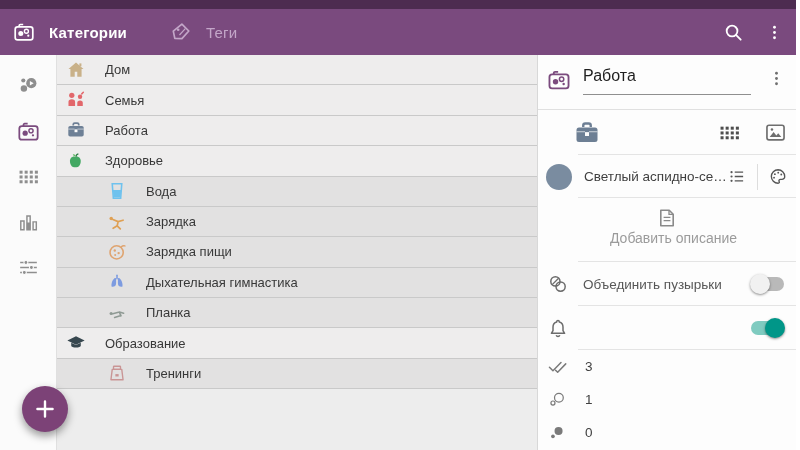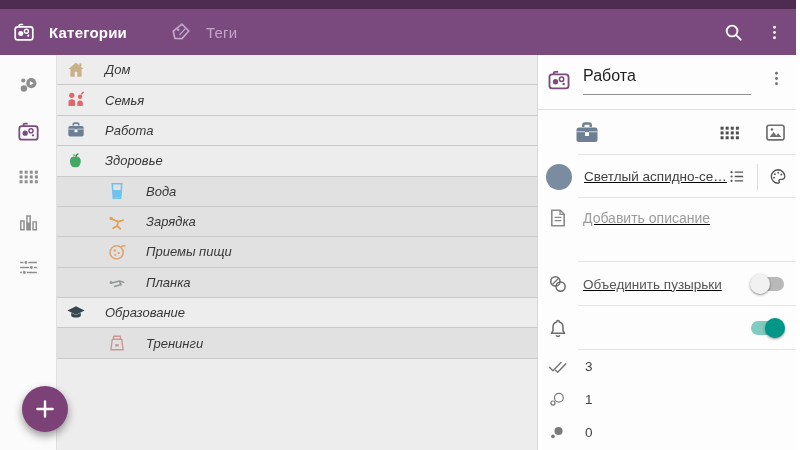--- a/index.html
+++ b/index.html
@@ -25,44 +25,44 @@
   .rail-item{height:45.5px;display:flex;align-items:center;justify-content:center;cursor:pointer;}
   .rail-item .ricon{width:25px;height:25px;color:#8e8e8e;}
   .rail-item.active .ricon{color:#7b4b7e;}
   
   .list{width:480px;flex:0 0 480px;display:flex;flex-direction:column;background:#ededed;overflow:hidden;}
   .list-row{flex:0 0 auto;height:30.38px;box-sizing:border-box;display:flex;align-items:center;
             padding-left:8px;border-bottom:1px solid #c9c9c9;background:#eeeded;cursor:pointer;}
   .list-row.sub{background:#e2e1e1;}
   .li-icon{width:22px;height:22px;flex:0 0 22px;}
   .list-row.sub .li-icon{margin-left:41px;}
-  .li-label{margin-left:18px;font-size:13px;color:#383838;white-space:nowrap;font-style:italic;}
+  .li-label{margin-left:18px;font-size:13px;color:#383838;white-space:nowrap;}
   
   .panel{flex:1;background:#fdfdfd;border-left:1px solid #d8d8d8;box-sizing:border-box;
          display:flex;flex-direction:column;overflow:hidden;}
   .p-title{height:55px;flex:0 0 55px;box-sizing:border-box;border-bottom:1px solid #e0e0e0;
            display:flex;align-items:flex-start;padding:10px 10px 0 8px;}
   .p-title .cicon{width:26px;height:26px;color:#7b4b7e;margin-top:2px;}
   .title-field{margin-left:11px;width:168px;font-size:16px;color:#1f1f1f;
                border-bottom:1px solid #8f8f8f;padding:2px 0 9px;cursor:text;}
   .p-title .ovicon{margin-left:auto;width:19px;height:19px;color:#6f6f6f;margin-top:4px;cursor:pointer;}
-  .divider-inset{position:relative;text-decoration:underline;}
+  .divider-inset{position:relative;}
   .divider-inset::after{content:'';position:absolute;left:40px;right:0;bottom:0;height:1px;background:#e4e4e4;}
   .p-icons{height:45px;flex:0 0 45px;display:flex;align-items:center;padding:0 8px 0 0;box-sizing:border-box;}
   .p-icons .bficon{width:30px;height:30px;color:#6d7f94;margin-left:34px;}
   .p-icons .gicon{width:25px;height:25px;color:#4e4e4e;margin-left:auto;cursor:pointer;}
   .p-icons .imicon{width:25px;height:25px;color:#6e6e6e;margin-left:21px;cursor:pointer;}
   .p-color{height:43px;flex:0 0 43px;display:flex;align-items:center;padding:0 8px;box-sizing:border-box;}
   .swatch{width:26px;height:26px;border-radius:50%;flex:0 0 26px;cursor:pointer;}
   .color-value{margin-left:12px;font-size:13.5px;color:#3f3f3f;white-space:nowrap;}
   .p-color .licon{width:23px;height:23px;color:#555;margin-left:auto;cursor:pointer;}
   .vdiv{width:1px;height:26px;background:#ddd;margin:0 10px;}
   .p-color .paicon{width:23px;height:23px;color:#555;cursor:pointer;}
   .p-desc{height:64px;flex:0 0 64px;box-sizing:border-box;padding:8px 8px 0 8px;}
-  .p-desc .inner{display:flex;align-items:center;cursor:text;}
+  .p-desc .inner{display:flex;align-items:center;cursor:text;flex-direction:column;}
   .p-desc .dicon{width:24px;height:24px;color:#8a8a8a;flex:0 0 24px;}
   .desc-placeholder{margin-left:13px;font-size:14px;color:#9b9b9b;}
   .p-toggle{height:44px;flex:0 0 44px;display:flex;align-items:center;padding:0 12px 0 8px;box-sizing:border-box;}
   .p-toggle .tgicon{width:24px;height:24px;color:#6c6c6c;flex:0 0 24px;}
   .tg-label{margin-left:13px;font-size:13.5px;color:#575757;white-space:nowrap;}
   .switch{margin-left:auto;width:33px;height:14px;border-radius:7px;background:#b9b9b9;position:relative;cursor:pointer;flex:0 0 33px;}
   .switch .knob{position:absolute;top:-3px;left:-1px;width:20px;height:20px;border-radius:50%;
                 background:#f1f1f1;box-shadow:0 1px 2.5px rgba(0,0,0,.45);}
   .switch.on{background:#7fcbc0;}
   .switch.on .knob{left:14px;background:#009688;}
@@ -251,21 +251,31 @@
         <div class="list-row sub">
           <span class="li-icon icon" style="color:#dfa470">
             <svg viewBox="0 0 24 24" width="100%" height="100%" fill="none">
               <circle cx="11.6" cy="12.4" r="7.2" stroke="currentColor" stroke-width="1.7"></circle>
               <circle cx="9.6" cy="10.4" r="1.3" fill="currentColor"></circle>
               <circle cx="13.8" cy="13.2" r="1.3" fill="currentColor"></circle>
               <circle cx="10" cy="15.2" r="1.1" fill="currentColor"></circle>
               <path d="M16.6 6.4c1.2-1 2.6-1.4 4-1" stroke="currentColor" stroke-width="1.5" stroke-linecap="round"></path>
             </svg>
           </span>
-          <span class="li-label">Приемы пищи</span>
+          <span class="li-label">Зарядка пищи</span>
+        </div>
+        <div class="list-row sub">
+          <span class="li-icon icon" style="color:#7d9be0">
+            <svg viewBox="0 0 24 24" width="100%" height="100%" fill="none">
+              <path d="M11 9.2C11 7.6 10.2 7.2 9 8.2 6.8 10 5.6 13.6 6 17c2.4.8 5-.6 5-3.4z" fill="currentColor"></path>
+              <path d="M13 9.2c0-1.6.8-2 2-1 2.2 1.8 3.4 5.4 3 8.8-2.4.8-5-.6-5-3.4z" fill="currentColor"></path>
+              <path d="M12 4.6v3.8" stroke="currentColor" stroke-width="1.7" stroke-linecap="round"></path>
+            </svg>
+          </span>
+          <span class="li-label">Дыхательная гимнастика</span>
         </div>
         <div class="list-row sub">
           <span class="li-icon icon" style="color:#8f9a94">
             <svg viewBox="0 0 24 24" width="100%" height="100%" fill="none">
               <circle cx="5.6" cy="12.6" r="1.7" fill="currentColor"></circle>
               <path d="M7.4 12.9 14.6 11l4.6 1.2M14.6 11l1.6 4.2M9.4 16.8l7-2.2" stroke="currentColor" stroke-width="1.7" stroke-linecap="round" stroke-linejoin="round"></path>
             </svg>
           </span>
           <span class="li-label">Планка</span>
         </div>

